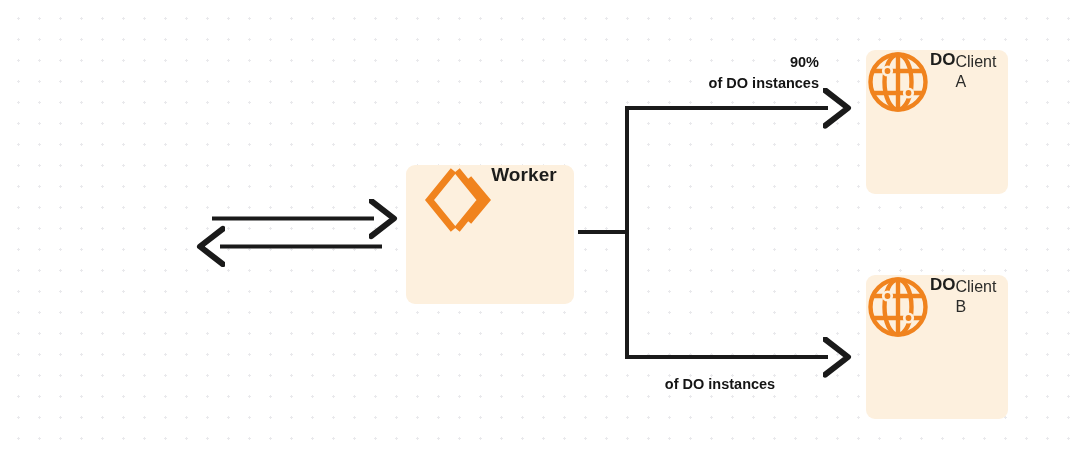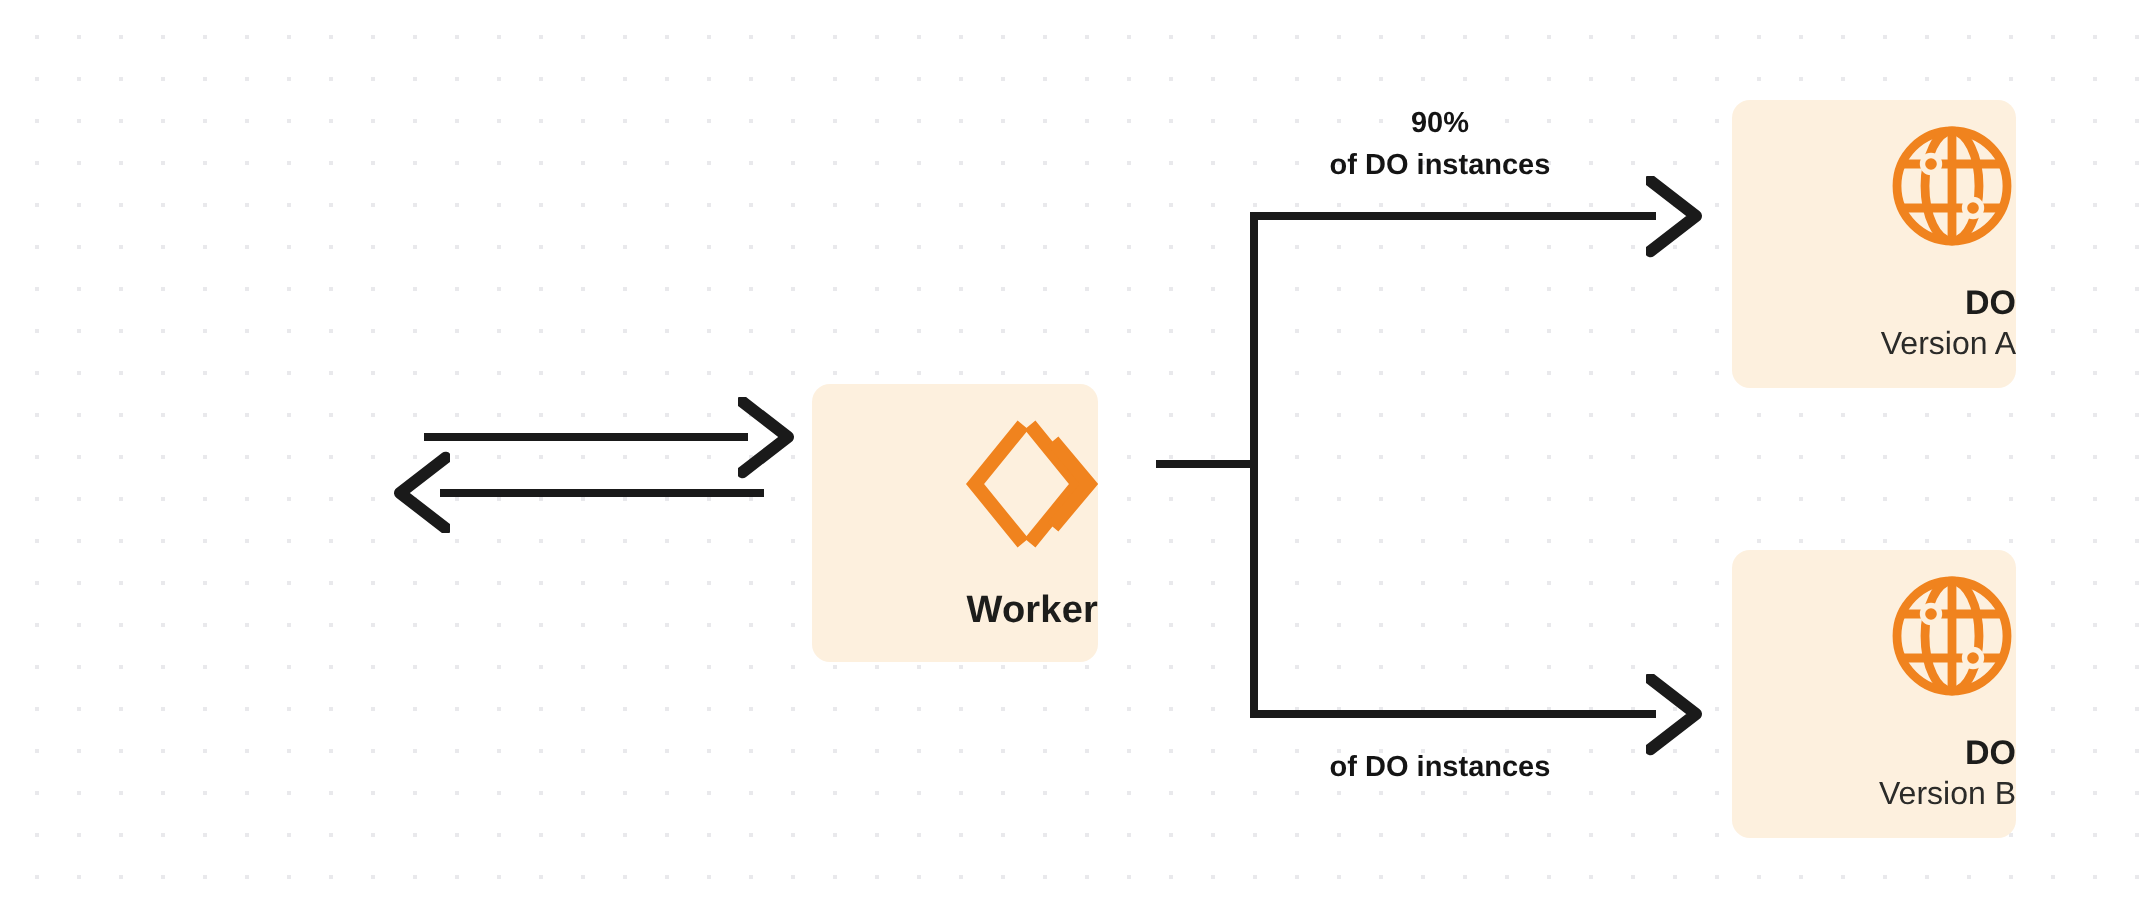--- a/index.html
+++ b/index.html
@@ -24,39 +24,38 @@
     background-size: 21px 21px;
     background-position: 8px 8px;
   }
 
   
   .node {
     position: absolute;
     box-sizing: border-box;
     border-radius: 9px;
     display: flex;
-    flex-direction: column;
-    align-items: flex-end;
+    flex-direction: row;
+    align-items: flex-start;
     justify-content: center;
   }
 
   .node-client {
     left: 42px;
     top: 165px;
     width: 144px;
     height: 138px;
     background-color: #f3f4f6;
   }
   .node-worker {
     left: 406px;
     top: 165px;
-    width: 143px;
+    width: 168px;
     height: 139px;
     background-color: #fdf0de;
-    margin-top: 27px;
   }
   .node-do-a {
     left: 866px;
     top: 50px;
     width: 142px;
     height: 144px;
     background-color: #fdf0de;
   }
   .node-do-b {
     left: 866px;
@@ -112,20 +111,21 @@
     font-size: 14.5px;
     font-weight: bold;
     color: #141414;
     line-height: 1.42;
     white-space: nowrap;
   }
   .edge-label-top {
     left: 621px;
     top: 52px;
     width: 198px;
+    text-align: right;
   }
   .edge-label-bottom {
     left: 621px;
     top: 374px;
     width: 198px;
   }
 </style>
 </head>
 <body>
 
@@ -200,36 +200,36 @@
           <line x1="8" y1="21" x2="56" y2="21"></line>
           <line x1="8" y1="43" x2="56" y2="43"></line>
         </g>
         <circle cx="21.5" cy="21" r="5.6" fill="#fdf0de"></circle>
         <circle cx="21.5" cy="21" r="2.9" fill="#f0831e"></circle>
         <circle cx="42.5" cy="43" r="5.6" fill="#fdf0de"></circle>
         <circle cx="42.5" cy="43" r="2.9" fill="#f0831e"></circle>
       </svg>
     </span>
     <div class="node-title-small">DO</div>
-    <div class="node-subtitle">Version A</div>
+    <div class="node-subtitle">Client A</div>
   </div>
 
   <div class="node node-do-b">
     <span class="node-icon">
       <svg width="64" height="64" viewBox="0 0 64 64" xmlns="http://www.w3.org/2000/svg">
         <g fill="none" stroke="#f0831e" stroke-width="4.4">
           <circle cx="32" cy="32" r="27.5"></circle>
           <line x1="32" y1="4.5" x2="32" y2="59.5"></line>
           <ellipse cx="32" cy="32" rx="13.5" ry="27.5"></ellipse>
           <line x1="8" y1="21" x2="56" y2="21"></line>
           <line x1="8" y1="43" x2="56" y2="43"></line>
         </g>
         <circle cx="21.5" cy="21" r="5.6" fill="#fdf0de"></circle>
         <circle cx="21.5" cy="21" r="2.9" fill="#f0831e"></circle>
         <circle cx="42.5" cy="43" r="5.6" fill="#fdf0de"></circle>
         <circle cx="42.5" cy="43" r="2.9" fill="#f0831e"></circle>
       </svg>
     </span>
     <div class="node-title-small">DO</div>
-    <div class="node-subtitle">Version B</div>
+    <div class="node-subtitle">Client B</div>
   </div>
 
 </div>
 
 </body></html>

